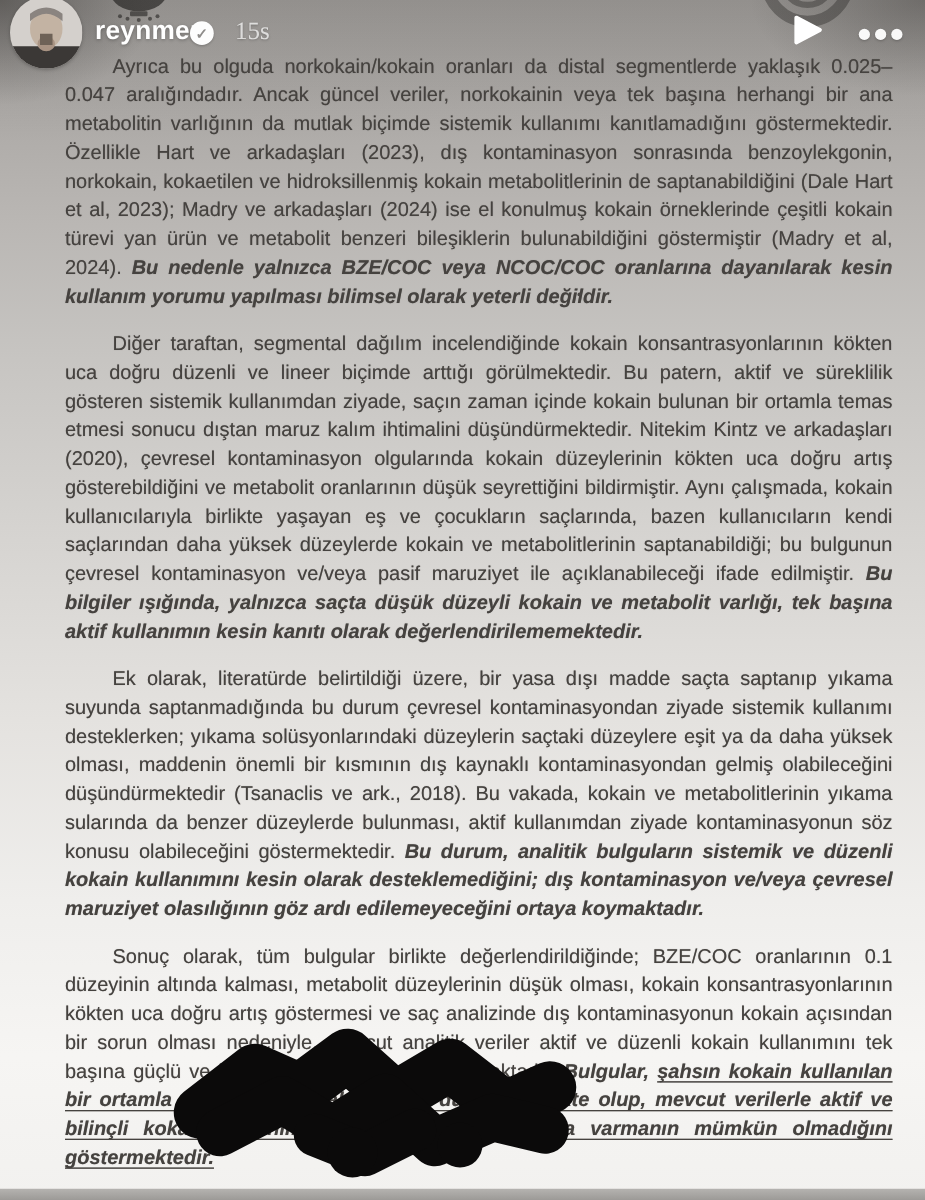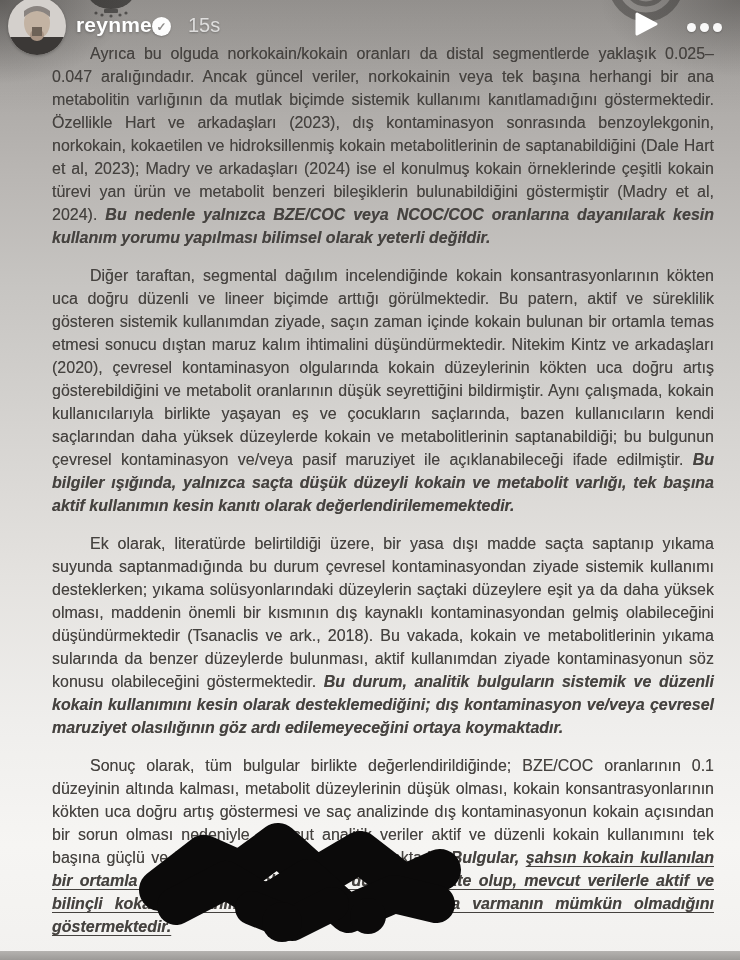--- a/index.html
+++ b/index.html
@@ -49,21 +49,21 @@
     border-radius:50%; overflow:hidden; box-shadow:0 1px 3px rgba(0,0,0,0.25);
     cursor:pointer; }
   .username { position:absolute; left:76px; top:13px; font-size:21px;
     font-weight:700; color:#ffffff; letter-spacing:.2px;
     text-shadow:0 1px 3px rgba(0,0,0,0.30); cursor:pointer; }
   .verified { position:absolute; left:152px; top:17px; width:19px; height:19px;
     border-radius:50%; background:#fdfdfd; color:#8e8c8a; font-size:12px;
     font-weight:700; display:flex; align-items:center; justify-content:center;
     box-shadow:0 1px 2px rgba(0,0,0,0.2); }
   .timestamp { position:absolute; left:188px; top:14px; font-size:20px;
-    color:rgba(255,255,255,0.72); text-shadow:0 1px 2px rgba(0,0,0,0.25); }
+    color:rgba(255,255,255,0.72); text-shadow:0 1px 2px rgba(0,0,0,0.25);font-family:Liberation Serif, serif; }
   .play-btn { position:absolute; left:633px; top:11px; width:26px; height:26px;
     cursor:pointer; }
   .more-btn { position:absolute; left:684px; top:20px; display:flex; gap:4px;
     cursor:pointer; padding:3px; }
   .more-btn i { width:9px; height:9px; border-radius:50%;
     background:rgba(255,255,255,0.95); box-shadow:0 1px 2px rgba(0,0,0,0.2); }
 </style>
 </head>
 <body>
 

